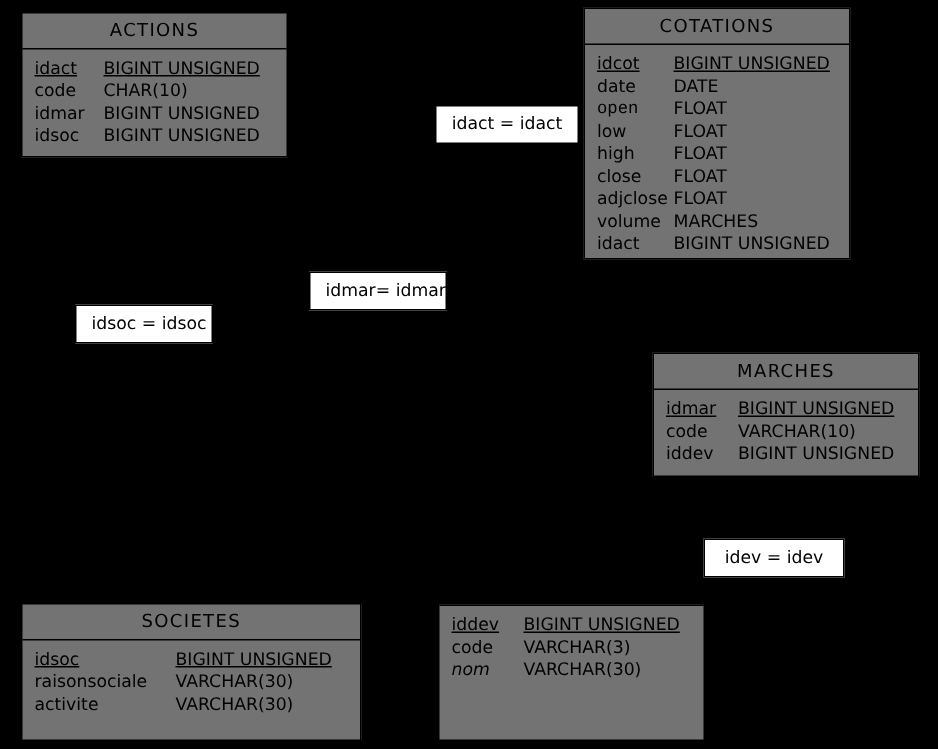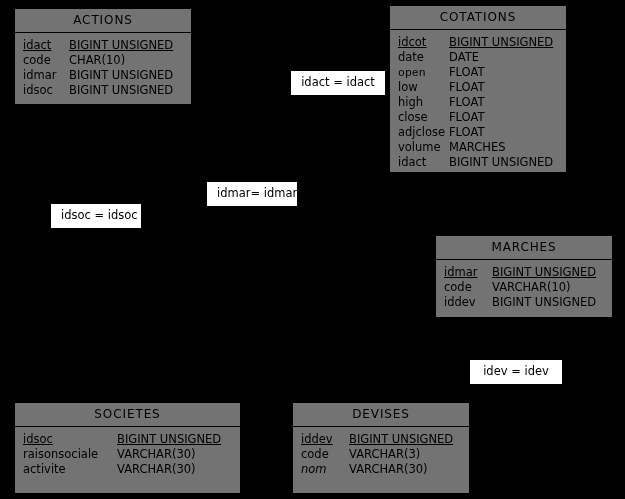--- a/index.html
+++ b/index.html
@@ -173,21 +173,20 @@
           <div class="field-name" style="width: 102px;"><span>raisonsociale</span></div>
           <div class="field-type"><span>VARCHAR(30)</span></div>
         </div>
         <div class="field-row">
           <div class="field-name" style="width: 102px;"><span>activite</span></div>
           <div class="field-type"><span>VARCHAR(30)</span></div>
         </div>
       </div>
     </div>
     <div class="entity" style="left: 292px; top: 402px; width: 178px; height: 92px;">
-      <div class="entity-title">DEVISES</div>
       <div class="entity-divider"></div>
       <div class="entity-fields">
         <div class="field-row pk">
           <div class="field-name" style="width: 56px;"><span>iddev</span></div>
           <div class="field-type"><span>BIGINT UNSIGNED</span></div>
         </div>
         <div class="field-row">
           <div class="field-name" style="width: 56px;"><span>code</span></div>
           <div class="field-type"><span>VARCHAR(3)</span></div>
         </div>

